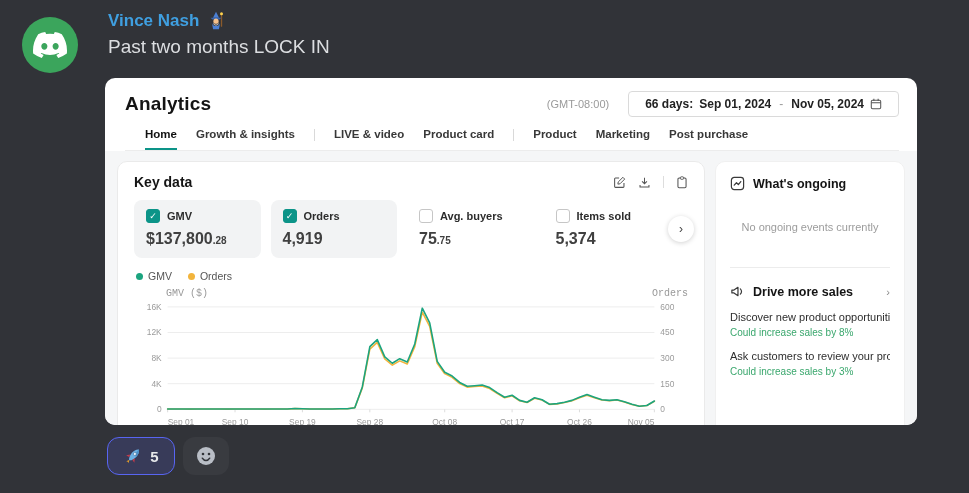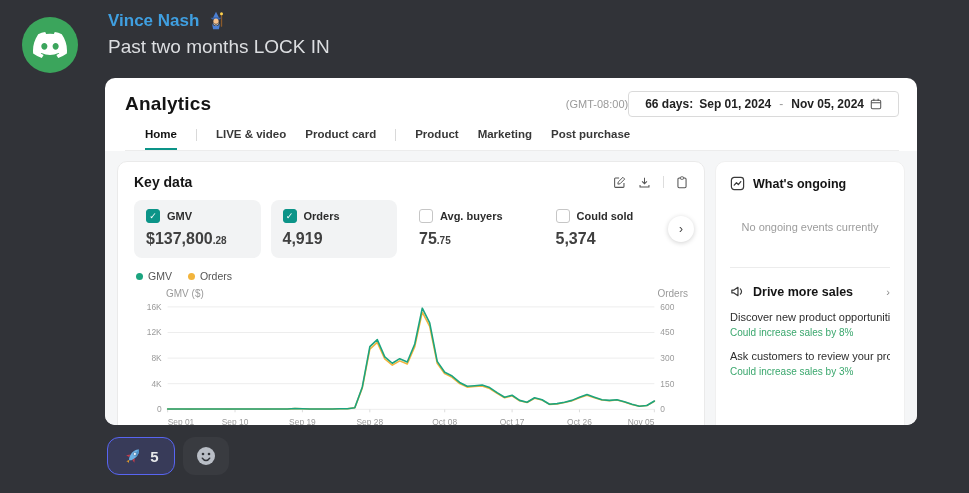--- a/index.html
+++ b/index.html
@@ -20,21 +20,21 @@
   .username { color:#3f9fe0; font-size:17px; font-weight:700; cursor:pointer; }
   .msg-text { position:absolute; left:108px; top:36px; color:#dcdee1; font-size:19px;text-align:right; }
   
   .sheet {
     position:absolute; left:105px; top:78px; width:812px; height:347px;
     background:#fff; border-radius:10px; overflow:hidden; display:flex; flex-direction:column;
   }
   .sheet-head { padding:13px 18px 0 20px; }
   .title-row { display:flex; justify-content:space-between; align-items:center; }
   .page-title { font-size:19px; font-weight:700; color:#141414; letter-spacing:.2px; }
-  .head-right { display:flex; align-items:center; gap:0; }
+  .head-right { display:flex; align-items:center; gap:19px; }
   .tz { font-size:11px; color:#9a9a9a; }
   .date-box {
     display:flex; align-items:center; gap:6px; border:1px solid #dadada; border-radius:4px;
     padding:5px 16px; font-size:12px; font-weight:700; color:#222; background:#fff; cursor:pointer;
   }
   .date-box .sep { color:#9a9a9a; font-weight:400; padding:0 2px; }
   .tabs { display:flex; align-items:center; gap:19px; padding:0 20px; margin-top:11px; border-bottom:1px solid #ececec; }
   .tab { font-size:11.5px; font-weight:700; color:#383838; padding-bottom:8px; cursor:pointer; border-bottom:2px solid transparent; }
   .tab.active { color:#111; border-bottom-color:#0c9488; }
   .tab-div { width:1px; height:12px; background:#d9d9d9; margin-bottom:8px; }
@@ -62,21 +62,21 @@
   .metric-value { margin-top:7px; font-size:16px; font-weight:700; color:#404040; }
   .metric-value .dec { font-size:10px; font-weight:700; }
   .scroll-btn {
     position:absolute; right:-6px; top:50%; transform:translateY(-50%);
     width:26px; height:26px; border-radius:50%; background:#fff; border:none;
     box-shadow:0 1px 5px rgba(0,0,0,.18); color:#444; font-size:12px; cursor:pointer; line-height:1;
   }
   .legend { display:flex; gap:16px; margin-top:12px; padding-left:2px; }
   .legend-item { display:flex; align-items:center; gap:5px; font-size:10.5px; color:#555; }
   .dot { width:7px; height:7px; border-radius:50%; }
-  .axis-titles { display:flex; justify-content:space-between; font-size:10px; color:#9a9a9a; margin-top:6px; padding:0 0 0 32px; }
+  .axis-titles { display:flex; justify-content:space-between; font-size:10px; color:#9a9a9a; margin-top:6px; padding:0 0 0 32px;font-family:Liberation Mono, monospace; }
   .chart-wrap { flex:1; min-height:0; }
   
   .side-card { width:190px; background:#fff; border-radius:10px; padding:14px 14px 12px 14px; border:1px solid #f0f0f0; }
   .panel-head { display:flex; align-items:center; gap:8px; }
   .panel-title { font-size:12.5px; font-weight:700; color:#141414; flex:1; }
   .panel-chevron { color:#8a8a8a; font-size:11px; cursor:pointer; }
   .empty-text { font-size:11px; color:#9c9c9c; text-align:center; margin:30px 0 34px; }
   .side-div { height:1px; background:#ececec; margin:0 0 16px; }
   .sale-item { margin-top:12px; cursor:pointer; }
   .sale-title { font-size:11px; color:#2e2e2e; white-space:nowrap; overflow:hidden; }
@@ -132,20 +132,21 @@
             <rect x="1.5" y="2.5" width="11" height="10" rx="1.5" fill="none" stroke="#555" stroke-width="1.2"></rect>
             <line x1="1.5" y1="5.5" x2="12.5" y2="5.5" stroke="#555" stroke-width="1.2"></line>
             <line x1="4.5" y1="1" x2="4.5" y2="3.5" stroke="#555" stroke-width="1.2"></line>
             <line x1="9.5" y1="1" x2="9.5" y2="3.5" stroke="#555" stroke-width="1.2"></line>
           </svg>
         </div>
       </div>
     </div>
     <div class="tabs">
       <div class="tab active">Home</div>
+      <div class="tab">Growth &amp; insights</div>
       <div class="tab-div"></div>
       <div class="tab">LIVE &amp; video</div>
       <div class="tab">Product card</div>
       <div class="tab-div"></div>
       <div class="tab">Product</div>
       <div class="tab">Marketing</div>
       <div class="tab">Post purchase</div>
     </div>
   </div>
 
@@ -195,21 +196,21 @@
         <div class="metric">
           <div class="metric-top">
             <span class="cb"></span>
             <span class="metric-label">Avg. buyers</span>
           </div>
           <div class="metric-value"><span>75</span><span class="dec">.75</span></div>
         </div>
         <div class="metric">
           <div class="metric-top">
             <span class="cb"></span>
-            <span class="metric-label">Could sold</span>
+            <span class="metric-label">Items sold</span>
           </div>
           <div class="metric-value"><span>5,374</span><span class="dec"></span></div>
         </div>
         <button class="scroll-btn">›</button>
       </div>
 
       <div class="legend">
         <div class="legend-item">
           <span class="dot" style="background-color: rgb(27, 164, 127);"></span>
           <span>GMV</span>

